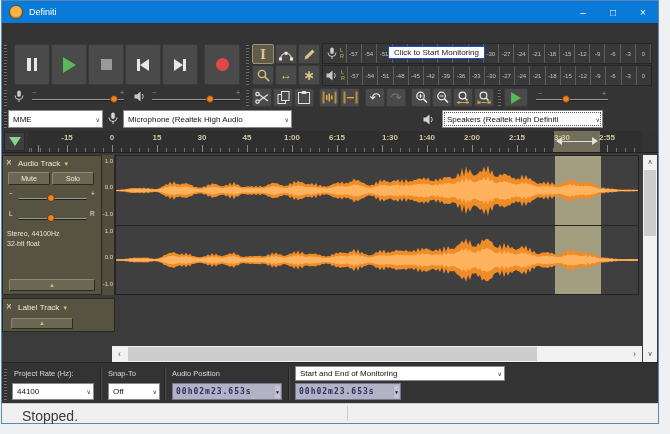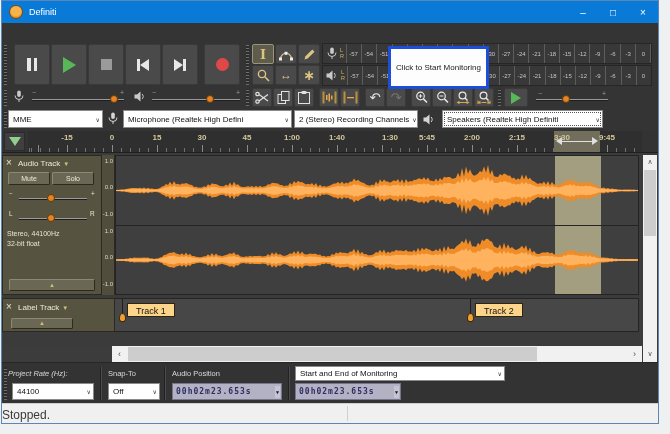--- a/index.html
+++ b/index.html
@@ -32,21 +32,21 @@
   .toolglyph.serif{font-family:"DejaVu Serif",serif;font-size:13px;}
   .editglyph{color:#e6e6e6;font-size:13px;line-height:1;}
   .editglyph.dis{color:#767676;}
   
   .meter{position:absolute;background:#383838;border:1px solid #262626;box-sizing:border-box;display:flex;align-items:center;}
   .meter .lr{display:flex;flex-direction:column;justify-content:center;line-height:1;margin:0 2px 0 3px;}
   .meter .lr span{font-size:5.5px;color:#cbb565;}
   .mscale{flex:1;display:flex;align-items:center;height:100%;position:relative;background:
      repeating-linear-gradient(90deg,#5d5d5d 0 1px,transparent 1px 15.2px);}
   .mnum{flex:1;text-align:center;font-size:6px;color:#c4c4c4;line-height:1;}
-  #tooltip{position:absolute;left:386px;top:5px;background:#fdfdfd;border:3px solid #1d4ed8;color:#222;font-size:8px;padding:14px 5px;white-space:nowrap;z-index:9;}
+  #tooltip{position:absolute;left:386px;top:5px;background:#fdfdfd;border:1px solid #1d4ed8;color:#222;font-size:8px;padding:1px 5px;white-space:nowrap;z-index:9;}
   
   .strack{position:absolute;height:1px;background:#9a9a9a;box-shadow:0 1px 0 #1e1e1e;}
   .shandle{position:absolute;width:8px;height:8px;border-radius:50%;background:#e8831f;border:1px solid #5a3a10;box-sizing:border-box;}
   .smin,.splu{position:absolute;color:#9a9a9a;font-size:7px;line-height:1;}
   
   .combo{position:absolute;background:#fff;border:1px solid #8a8a8a;box-sizing:border-box;font-size:8px;color:#111;display:flex;align-items:center;padding:0 2px 0 4px;white-space:nowrap;overflow:hidden;}
   .combo .chev{margin-left:auto;font-size:6px;color:#333;padding-left:3px;flex:none;}
   .combo.focus{outline:1px dotted #555;outline-offset:-3px;}
   
   #timeline{position:absolute;left:0;top:130px;width:100%;height:22px;background:#333;border-bottom:1px solid #1f1f1f;box-sizing:border-box;}
@@ -91,21 +91,21 @@
   #hthumb{position:absolute;left:16px;top:1px;width:409px;height:14px;background:#cdcdcd;}
   #hdownbox{position:absolute;left:641px;top:0;width:14px;height:16px;background:#f1f1f1;color:#505050;font-size:7px;display:flex;align-items:center;justify-content:center;}
   
   #selbar{position:absolute;left:0;top:361px;width:100%;height:41px;background:#333;border-top:1px solid #262626;box-sizing:border-box;}
   .sblabel{position:absolute;color:#d8d8d8;font-size:7.5px;white-space:nowrap;}
   .ssep{position:absolute;top:4px;width:1px;height:33px;background:#222;box-shadow:1px 0 0 #4c4c4c;}
   .tfield{position:absolute;background:#b3b1c4;border:1px solid #76748e;box-sizing:border-box;color:#2f2f63;font-family:"DejaVu Sans Mono",monospace;font-weight:bold;font-size:8px;letter-spacing:1px;display:flex;align-items:center;padding:0 1px 0 3px;white-space:nowrap;overflow:hidden;}
   .tfield .fdd{margin-left:auto;flex:none;font-size:5px;color:#1a1a1a;letter-spacing:0;background:#c6c4d4;padding:3px 1px;}
   
   #statusbar{position:absolute;left:0;top:402px;width:100%;height:20px;background:#f0f0f0;border-top:1px solid #cfcfcf;box-sizing:border-box;}
-  #statustext{position:absolute;left:0;top:4px;font-size:12px;color:#3a3a3a;text-align:center;}
+  #statustext{position:absolute;left:20px;top:4px;font-size:14px;color:#3a3a3a;text-align:center;}
   .stsep{position:absolute;top:2px;width:1px;height:15px;background:#cfcfcf;}
 </style>
 </head>
 <body>
 
 <div id="window">
 
   <div id="titlebar">
     <div id="appicon"></div>
     <span id="apptitle">Definiti</span>
@@ -353,25 +353,21 @@
     <div class="combo" style="left:6px;top:69px;width:95px;height:18px;">
         <span>MME</span>
         <span class="chev">∨</span>
       </div>
     <svg width="10" height="13" viewBox="0 0 10 13" class="abs" style="left:106px;top:71px;">
         <rect x="3.2" y="0.5" width="3.6" height="6.5" rx="1.8" fill="#d5d5d5"></rect>
         <path d="M1 5.5a4 4 0 0 0 8 0" fill="none" stroke="#d5d5d5"></path>
         <line x1="5" y1="9.5" x2="5" y2="12" stroke="#d5d5d5"></line>
       </svg>
     <div class="combo" style="left:121px;top:69px;width:169px;height:18px;">
-        <span>Microphone (Realtek High Defini</span>
-        <span class="chev">∨</span>
-      </div>
-    <div class="combo" style="left:292px;top:69px;width:124px;height:18px;">
-        <span>2 (Stereo) Recording Channels</span>
+        <span>Microphone (Realtek High Audio</span>
         <span class="chev">∨</span>
       </div>
     <svg width="12" height="11" viewBox="0 0 12 11" class="abs" style="left:421px;top:73px;">
         <polygon points="0.5,3.5 3,3.5 6.5,0.5 6.5,10.5 3,7.5 0.5,7.5" fill="#d5d5d5"></polygon>
         <path d="M8 3a3.2 3.2 0 0 1 0 5" fill="none" stroke="#d5d5d5"></path>
       </svg>
     <div class="combo focus" style="left:440px;top:69px;width:161px;height:18px;">
         <span>Speakers (Realtek High Definiti</span>
         <span class="chev">∨</span>
       </div>
@@ -384,27 +380,27 @@
     <div id="ruler">
       <div id="rulerband">
           <div class="aline"></div>
         </div>
     <span class="rlabel" style="left: 25px;">-15</span>
         <span class="rlabel" style="left: 70px;">0</span>
         <span class="rlabel" style="left: 115px;">15</span>
         <span class="rlabel" style="left: 160px;">30</span>
         <span class="rlabel" style="left: 205px;">45</span>
         <span class="rlabel" style="left: 250px;">1:00</span>
-        <span class="rlabel" style="left: 295px;">1:40</span>
+        <span class="rlabel" style="left: 295px;">6:15</span>
         <span class="rlabel" style="left: 348px;">1:30</span>
-        <span class="rlabel" style="left: 385px;">5:45</span>
+        <span class="rlabel" style="left: 385px;">1:40</span>
         <span class="rlabel" style="left: 430px;">2:00</span>
         <span class="rlabel" style="left: 475px;">2:15</span>
         <span class="rlabel" style="left: 520px;">3:30</span>
-        <span class="rlabel" style="left: 565px;">9:45</span>
+        <span class="rlabel" style="left: 565px;">2:55</span>
       </div>
   </div>
 
   <div id="tracks">
 
     <div class="panel" style="left:0;top:2px;width:100px;height:140px;">
       <span class="pclose" style="left:3px;top:2px;">×</span>
       <span class="ptitle" style="left:15px;top:3px;"><span>Audio Track</span><span class="pdd">▼</span></span>
       <div class="pbtn" style="left:5px;top:16px;width:42px;height:13px;line-height:11px;">Mute</div>
       <div class="pbtn" style="left:49px;top:16px;width:42px;height:13px;line-height:11px;">Solo</div>
@@ -447,47 +443,39 @@
             <rect x="0" y="34" width="522" height="1" fill="#ffb35e"></rect>
           </svg>
       </div>
     </div>
 
     <div class="panel" id="labelpanel">
       <span class="pclose" style="left:3px;top:3px;">×</span>
       <span class="ptitle" style="left:15px;top:4px;"><span>Label Track</span><span class="pdd">▼</span></span>
       <div class="pbtn" style="left:8px;top:19px;width:62px;height:11px;line-height:9px;font-size:6px;color:#d0c070;">▲</div>
     </div>
-    <div id="labelarea">
-        <div class="lstem" style="left: 7px;"></div>
-        <div class="lmarker" style="left: 4px;"></div>
-        <div class="lchip" style="left: 12px;">Track 1</div>
-        <div class="lstem" style="left: 355px;"></div>
-        <div class="lmarker" style="left: 352px;"></div>
-        <div class="lchip" style="left: 360px;">Track 2</div>
-      </div>
 
     <div id="vscroll">
       <div class="sbtn" style="top:0;">∧</div>
       <div id="vthumb"></div>
     </div>
   </div>
 
   <div id="hscroll">
     <div id="hbar">
       <div class="hbtn" style="left:0;">‹</div>
       <div id="hthumb"></div>
       <div class="hbtn" style="left:515px;">›</div>
     </div>
     <div id="hdownbox">∨</div>
   </div>
 
   <div id="selbar">
     <div class="grip" style="left:2px;top:4px;height:33px;"></div>
-    <span class="sblabel" style="left:6px;top:6px;font-style:italic;">Project Rate (Hz):</span>
+    <span class="sblabel" style="left:12px;top:6px;">Project Rate (Hz):</span>
     <div class="combo" style="left:10px;top:20px;width:82px;height:17px;">
         <span>44100</span>
         <span class="chev">∨</span>
       </div>
     <div class="ssep" style="left:98px;"></div>
     <span class="sblabel" style="left:106px;top:6px;">Snap-To</span>
     <div class="combo" style="left:106px;top:20px;width:52px;height:17px;">
         <span>Off</span>
         <span class="chev">∨</span>
       </div>

